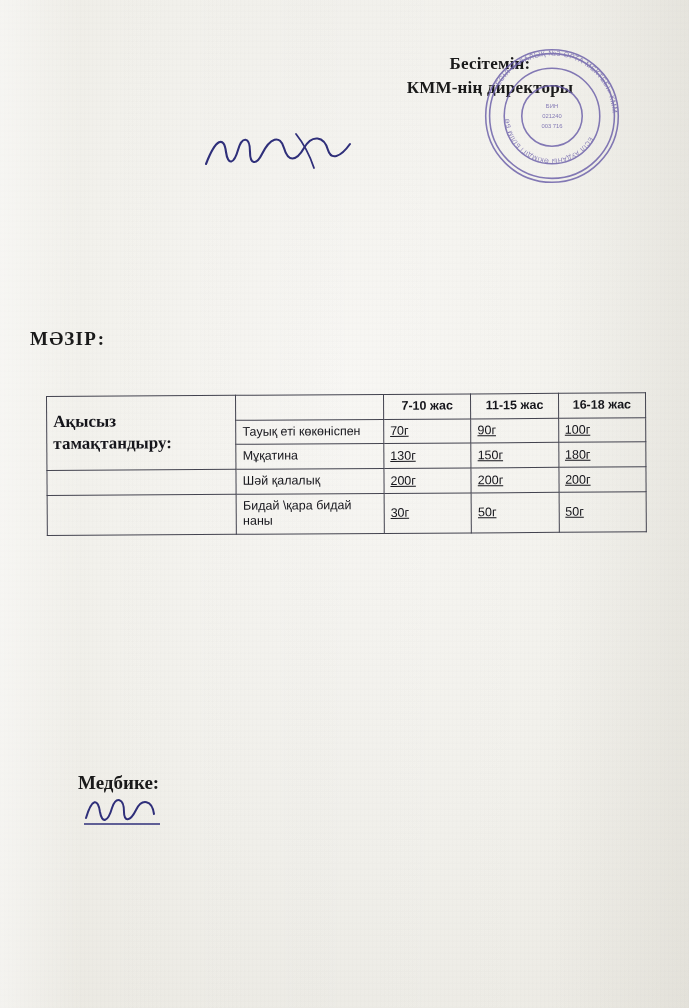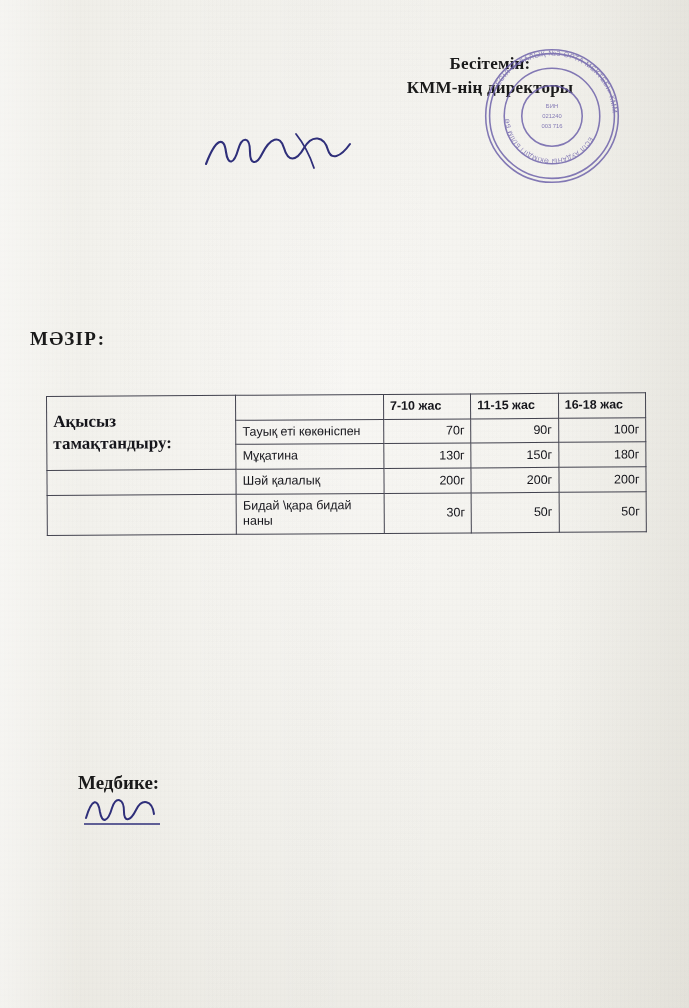--- a/index.html
+++ b/index.html
@@ -125,29 +125,31 @@
   td.blank-cell {
     width: 190px;
   }
   td.dish {
     width: 152px;
     font-size: 12.5px;
     line-height: 1.25;
     padding: 5px 7px;
   }
   td.age-head {
+    text-align: center;
     font-weight: bold;
     font-size: 12.5px;
     line-height: 1.2;
     padding: 5px 3px;
   }
   td.val {
-    text-align: right;
+    text-align: left;
     font-size: 12.5px;
     padding: 5px 3px;
+    text-decoration: underline;
   }
   .col-a { width: 86px; }
   .col-b { width: 86px; }
   .col-c { width: 86px; }
 
   
   .skew {
     transform: rotate(-0.35deg);
     transform-origin: top left;
   }

